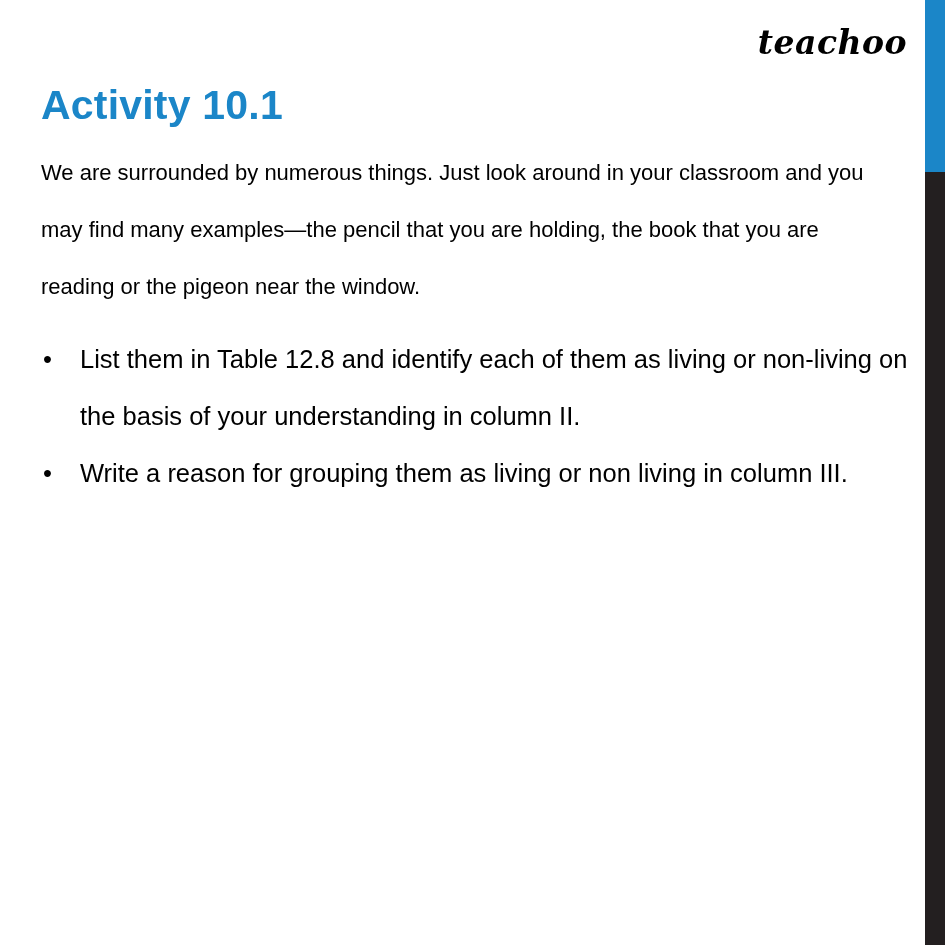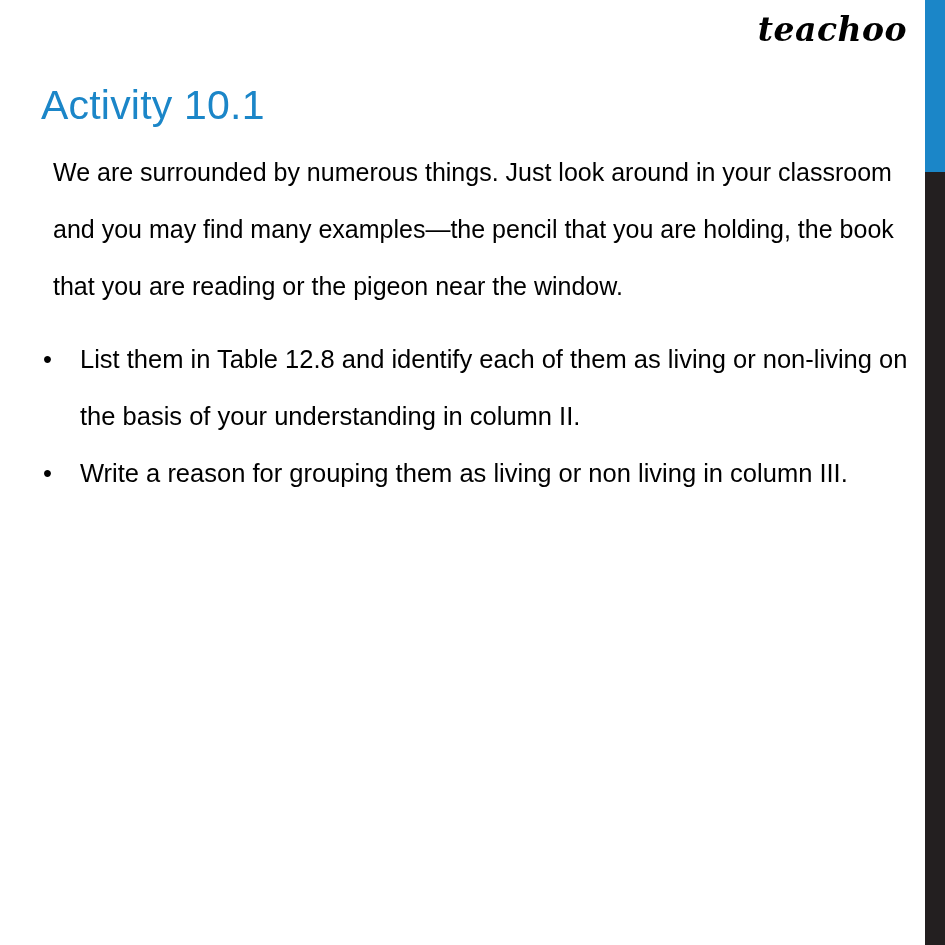--- a/index.html
+++ b/index.html
@@ -40,49 +40,49 @@
   .edge-bar-inner {
     position: absolute;
     top: 172px;
     right: 20px;
     width: 6px;
     height: 773px;
     background: #ffffff;
   }
   .brand {
     position: absolute;
-    top: 10px;
+    top: 23px;
     right: 38px;
     font-family: "DejaVu Serif", serif;
     font-style: italic;
     font-weight: bold;
     font-size: 33px;
     color: #000000;
     letter-spacing: 0.5px;
   }
   .title {
     position: absolute;
     left: 41px;
     top: 55px;
     font-size: 41px;
-    font-weight: normal;
+    font-weight: bold;
     color: #1b86c8;
     letter-spacing: 0.2px;
   }
   .content {
     position: absolute;
     left: 41px;
     top: 144px;
     width: 860px;
   }
   .para {
-    font-size: 25px;
+    font-size: 22px;
     color: #000000;
     line-height: 57px;
-    margin: 0 0 16px 12px;
+    margin: 0 0 16px 0;
     width: 855px;
   }
   .bullets {
     margin: 0;
     padding: 0;
     list-style: none;
   }
   .bullets li {
     position: relative;
     font-size: 25.5px;

